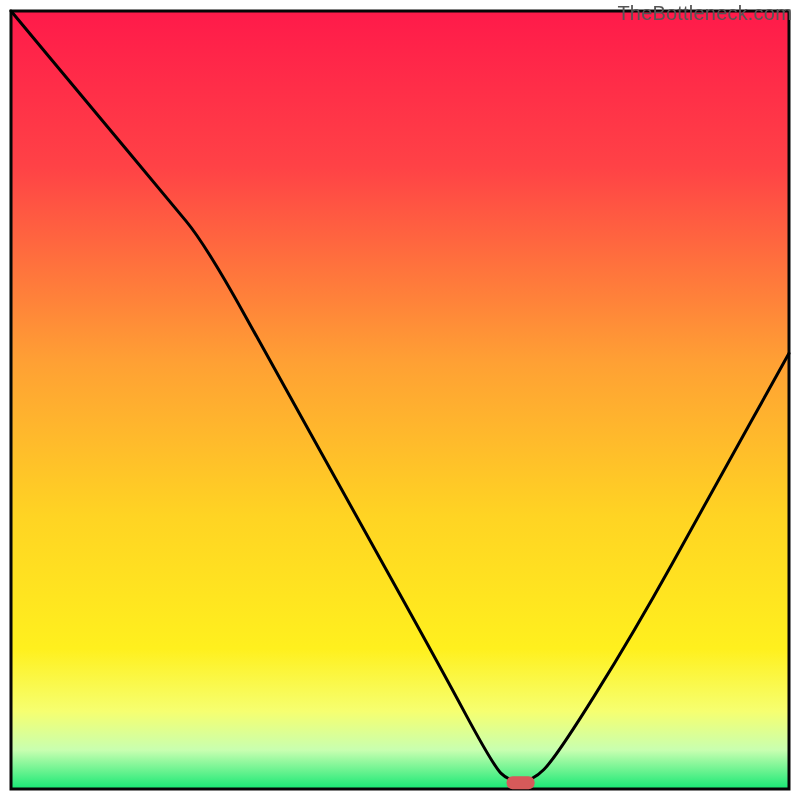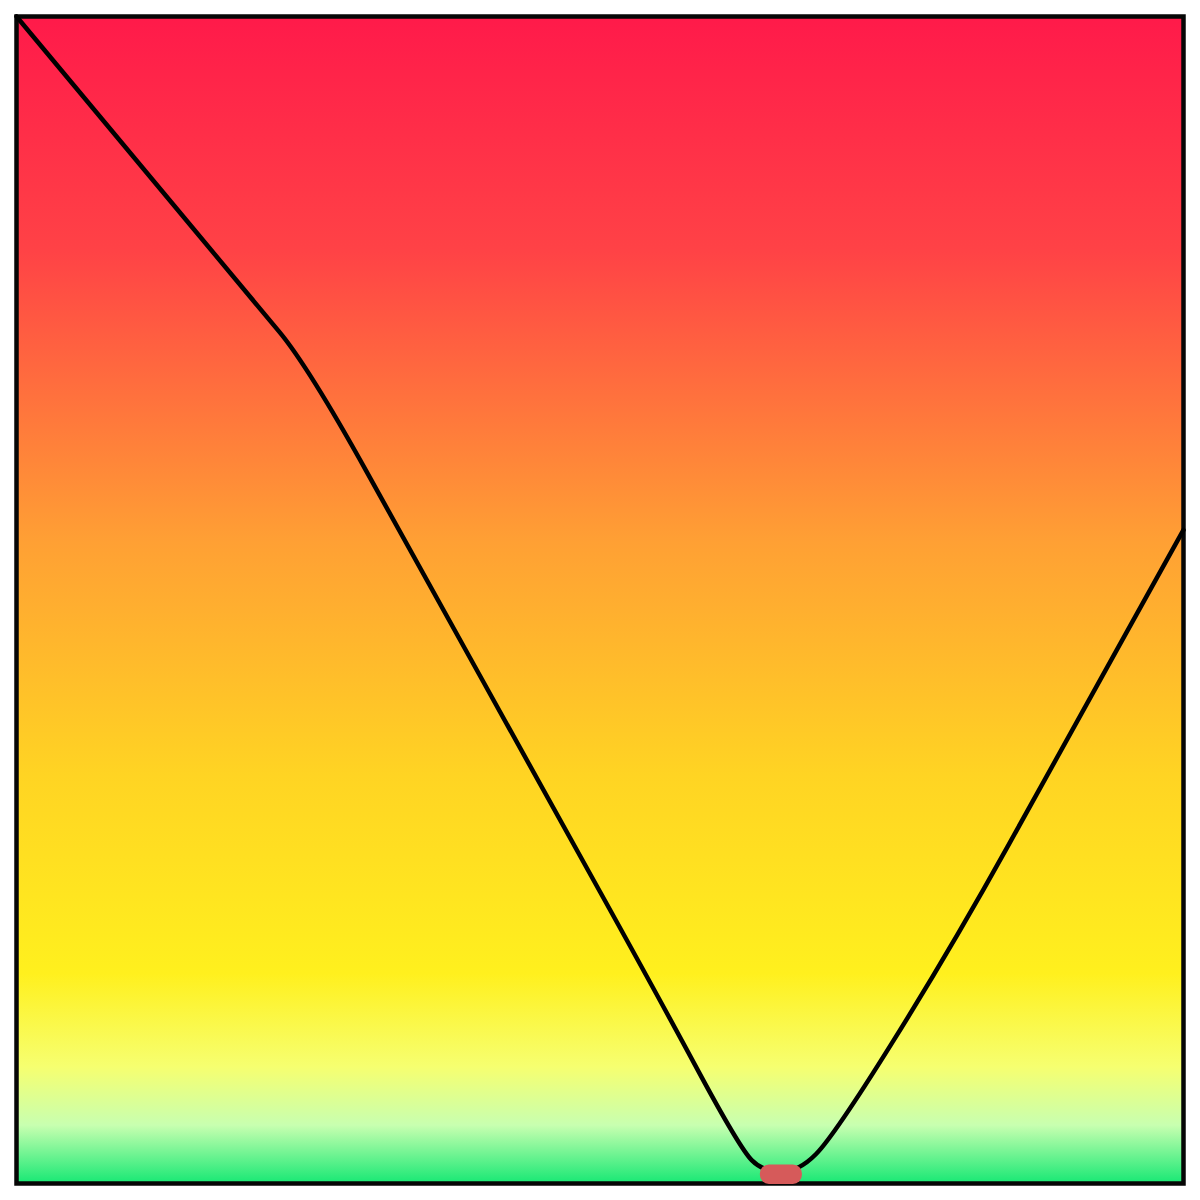--- a/index.html
+++ b/index.html
@@ -50,13 +50,14 @@
 
     <rect id="grad-rect" fill="url(#bg-grad)" x="11" y="11" width="778" height="778"></rect>
 
     <rect id="frame-rect" fill="none" stroke="#060606" stroke-width="3" x="11" y="11" width="778" height="778"></rect>
 
     <path id="curve" fill="none" stroke="#000000" stroke-width="3" stroke-linejoin="round" stroke-linecap="round" d="M 11.0 11.0 Q 11.0 11.0 49.9 57.7 Q 88.8 104.4 127.7 151.0 Q 166.6 197.7 186.1 221.1 Q 205.5 244.4 244.4 314.4 Q 283.3 384.4 322.2 454.5 Q 361.1 524.5 400.0 594.5 Q 438.9 664.5 466.1 715.1 Q 493.4 765.7 501.1 773.4 Q 508.9 781.2 520.6 781.2 Q 532.3 781.2 543.9 769.5 Q 555.6 757.9 594.5 695.6 Q 633.4 633.4 672.3 563.4 Q 711.2 493.4 750.1 423.3 T 789.0 353.3"></path>
 
     <rect id="marker" rx="6" ry="6" width="28" height="13" fill="#d65a5a" x="506.59000000000003" y="776.276"></rect>
   </svg>
 
+  <div class="watermark">TheBottleneck.com</div>
 </div>
 
 </body></html>

